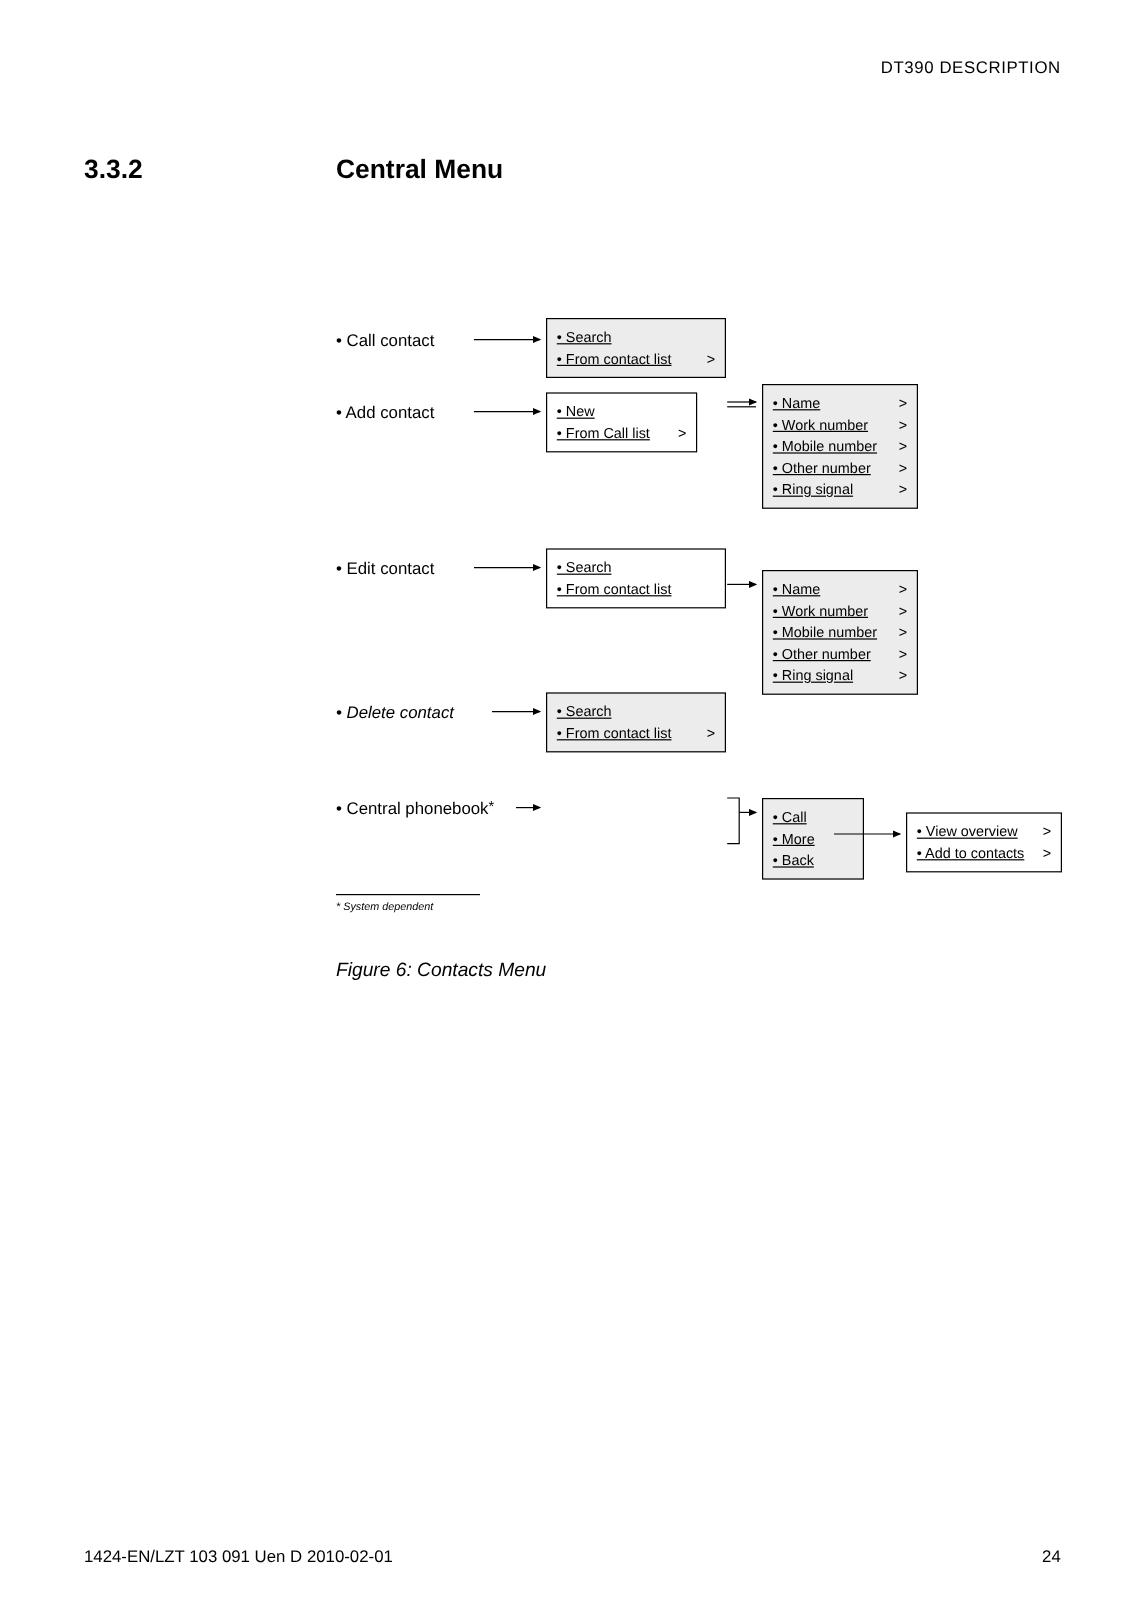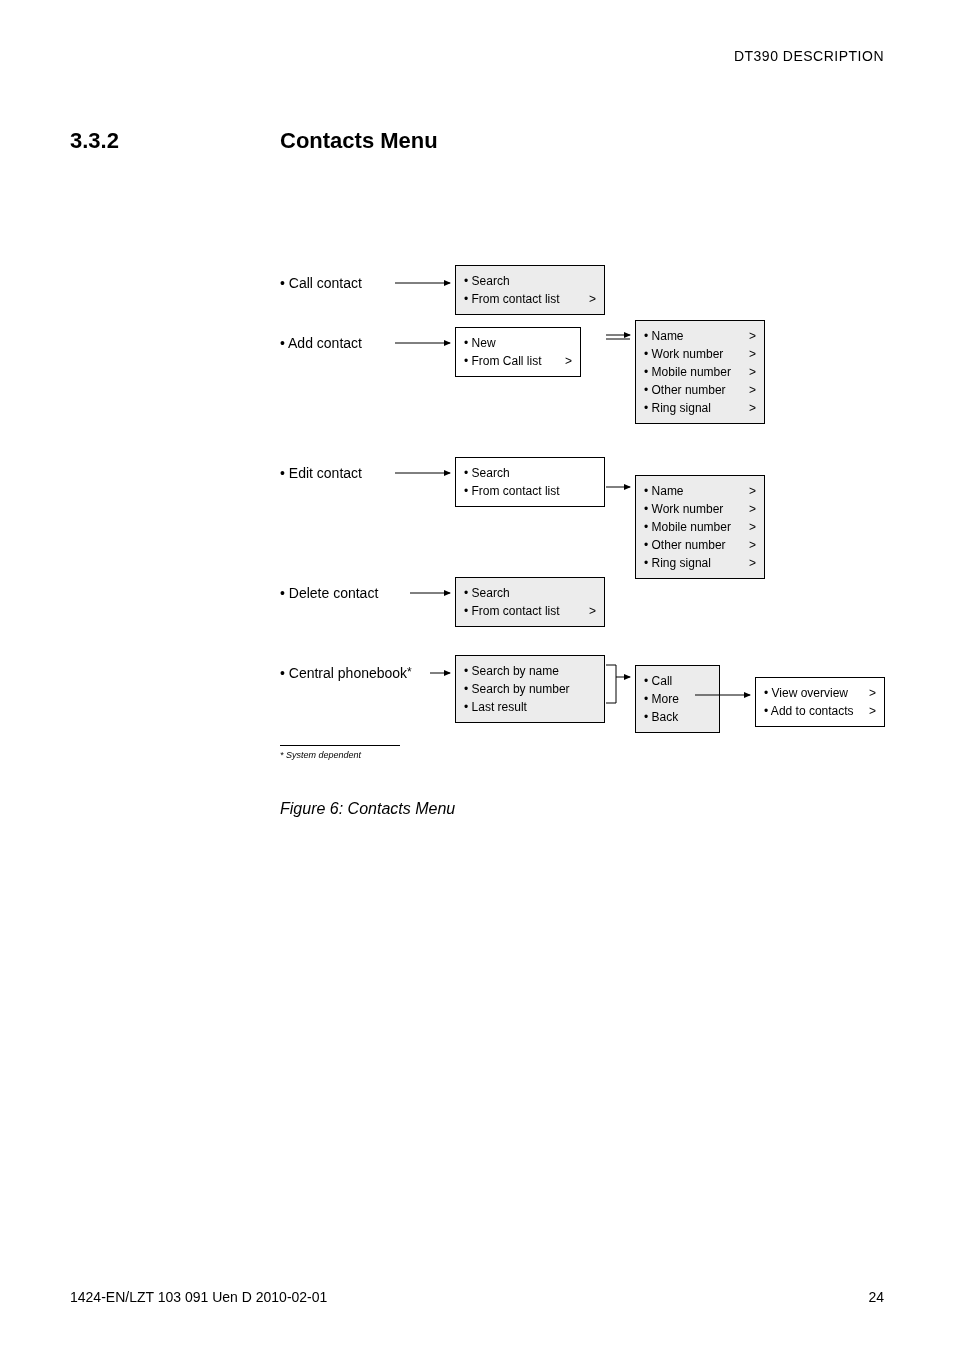--- a/index.html
+++ b/index.html
@@ -60,20 +60,21 @@
     height: 495px;
   }
   .dbox {
     position: absolute;
     border: 1px solid #000;
     background: #ffffff;
     padding: 6px 8px 6px 8px;
     box-sizing: border-box;
     font-size: 12px;
     line-height: 1.5;
+    text-decoration: underline;
   }
   .dbox.grey { background: #ececec; }
   .dbox .row { position: relative; }
   .dbox .gt { position: absolute; right: 0; }
   .root-item {
     position: absolute;
     font-size: 14px;
     text-align: right;
   }
   .footnote {
@@ -105,29 +106,29 @@
     top: 0;
   }
 </style>
 </head>
 <body>
 
 <div class="page">
   <div class="running-head">DT390 DESCRIPTION</div>
 
   <div class="section-num">3.3.2</div>
-  <div class="section-title">Contacts Menu</div>
+  <div class="section-title">Central Menu</div>
 
 
   <div class="diagram">
 
     <div class="root-item" style="left:0;top:10px;">• Call contact</div>
     <div class="root-item" style="left:0;top:70px;">• Add contact</div>
     <div class="root-item" style="left:0;top:200px;">• Edit contact</div>
-    <div class="root-item" style="left:0;top:320px;">• Delete contact</div>
+    <div class="root-item" style="left:0;top:320px;font-style:italic;">• Delete contact</div>
     <div class="root-item" style="left:0;top:400px;">
       <span>• Central phonebook</span><span style="font-size:12px; vertical-align:2px;">*</span>
     </div>
 
     <div class="dbox grey" style="left:175px; top:0; width:150px;">
       <div class="row">• Search</div>
       <div class="row">
         <span>• From contact list</span><span class="gt">&gt;</span>
       </div>
     </div>
@@ -164,25 +165,20 @@
       <div class="row"><span>• Ring signal</span><span class="gt">&gt;</span></div>
     </div>
 
     <div class="dbox grey" style="left:175px; top:312px; width:150px;">
       <div class="row">• Search</div>
       <div class="row">
         <span>• From contact list</span><span class="gt">&gt;</span>
       </div>
     </div>
 
-    <div class="dbox grey" style="left:175px; top:390px; width:150px;">
-      <div class="row">• Search by name</div>
-      <div class="row">• Search by number</div>
-      <div class="row">• Last result</div>
-    </div>
 
     <div class="dbox grey" style="left:355px; top:400px; width:85px;">
       <div class="row">• Call</div>
       <div class="row">• More</div>
       <div class="row">• Back</div>
     </div>
 
     <div class="dbox" style="left:475px; top:412px; width:130px;">
       <div class="row"><span>• View overview</span><span class="gt">&gt;</span></div>
       <div class="row"><span>• Add to contacts</span><span class="gt">&gt;</span></div>

